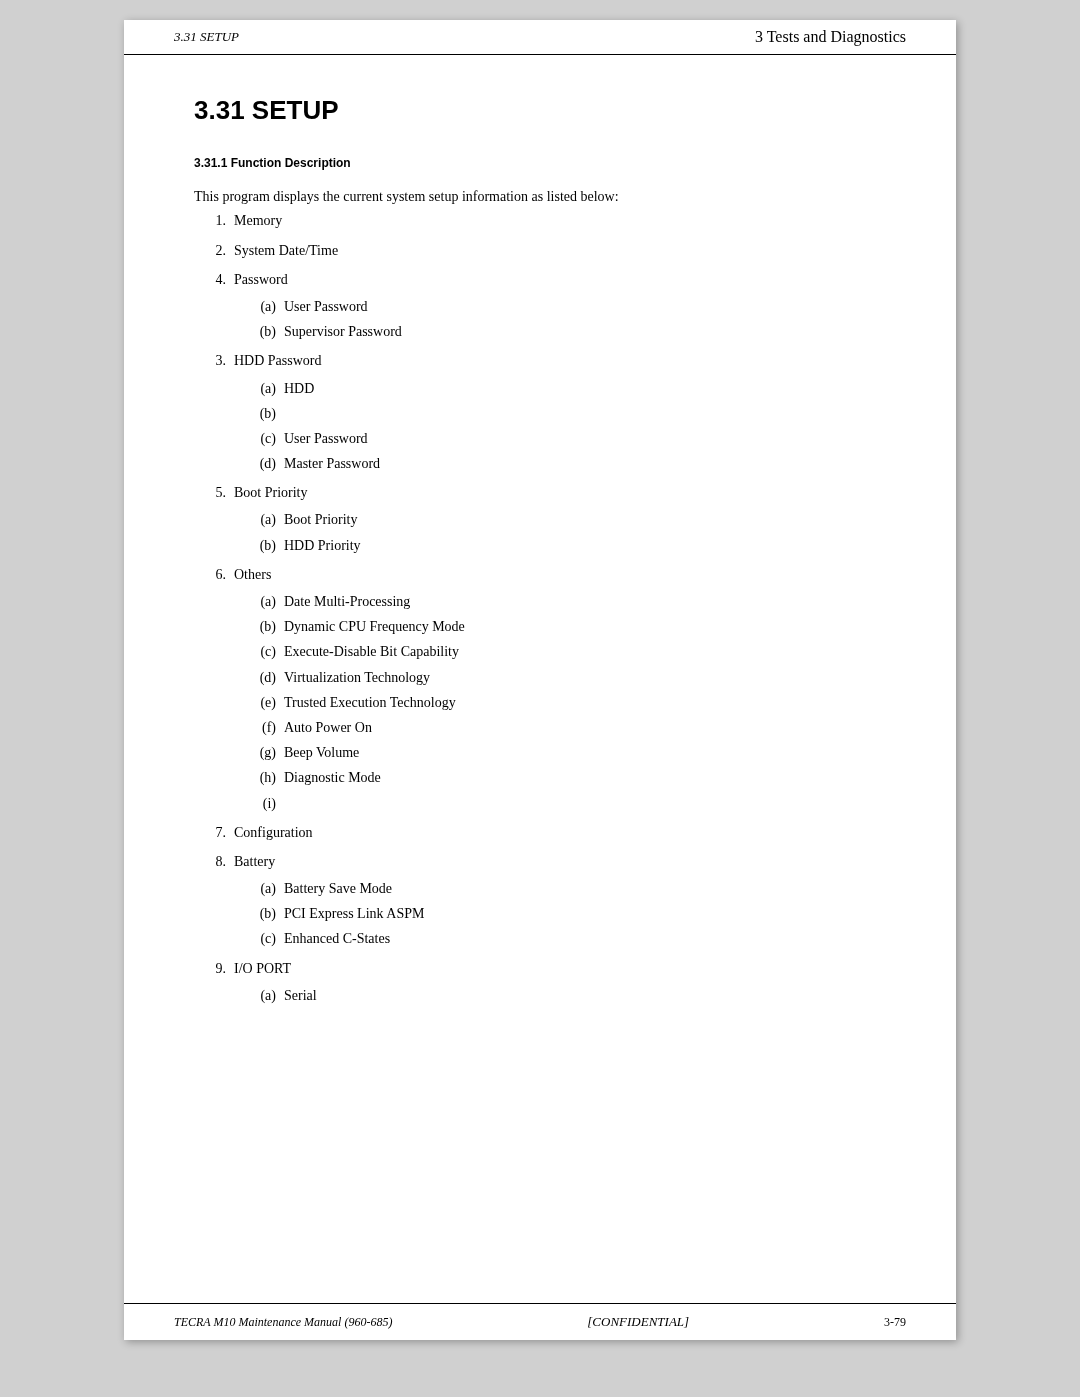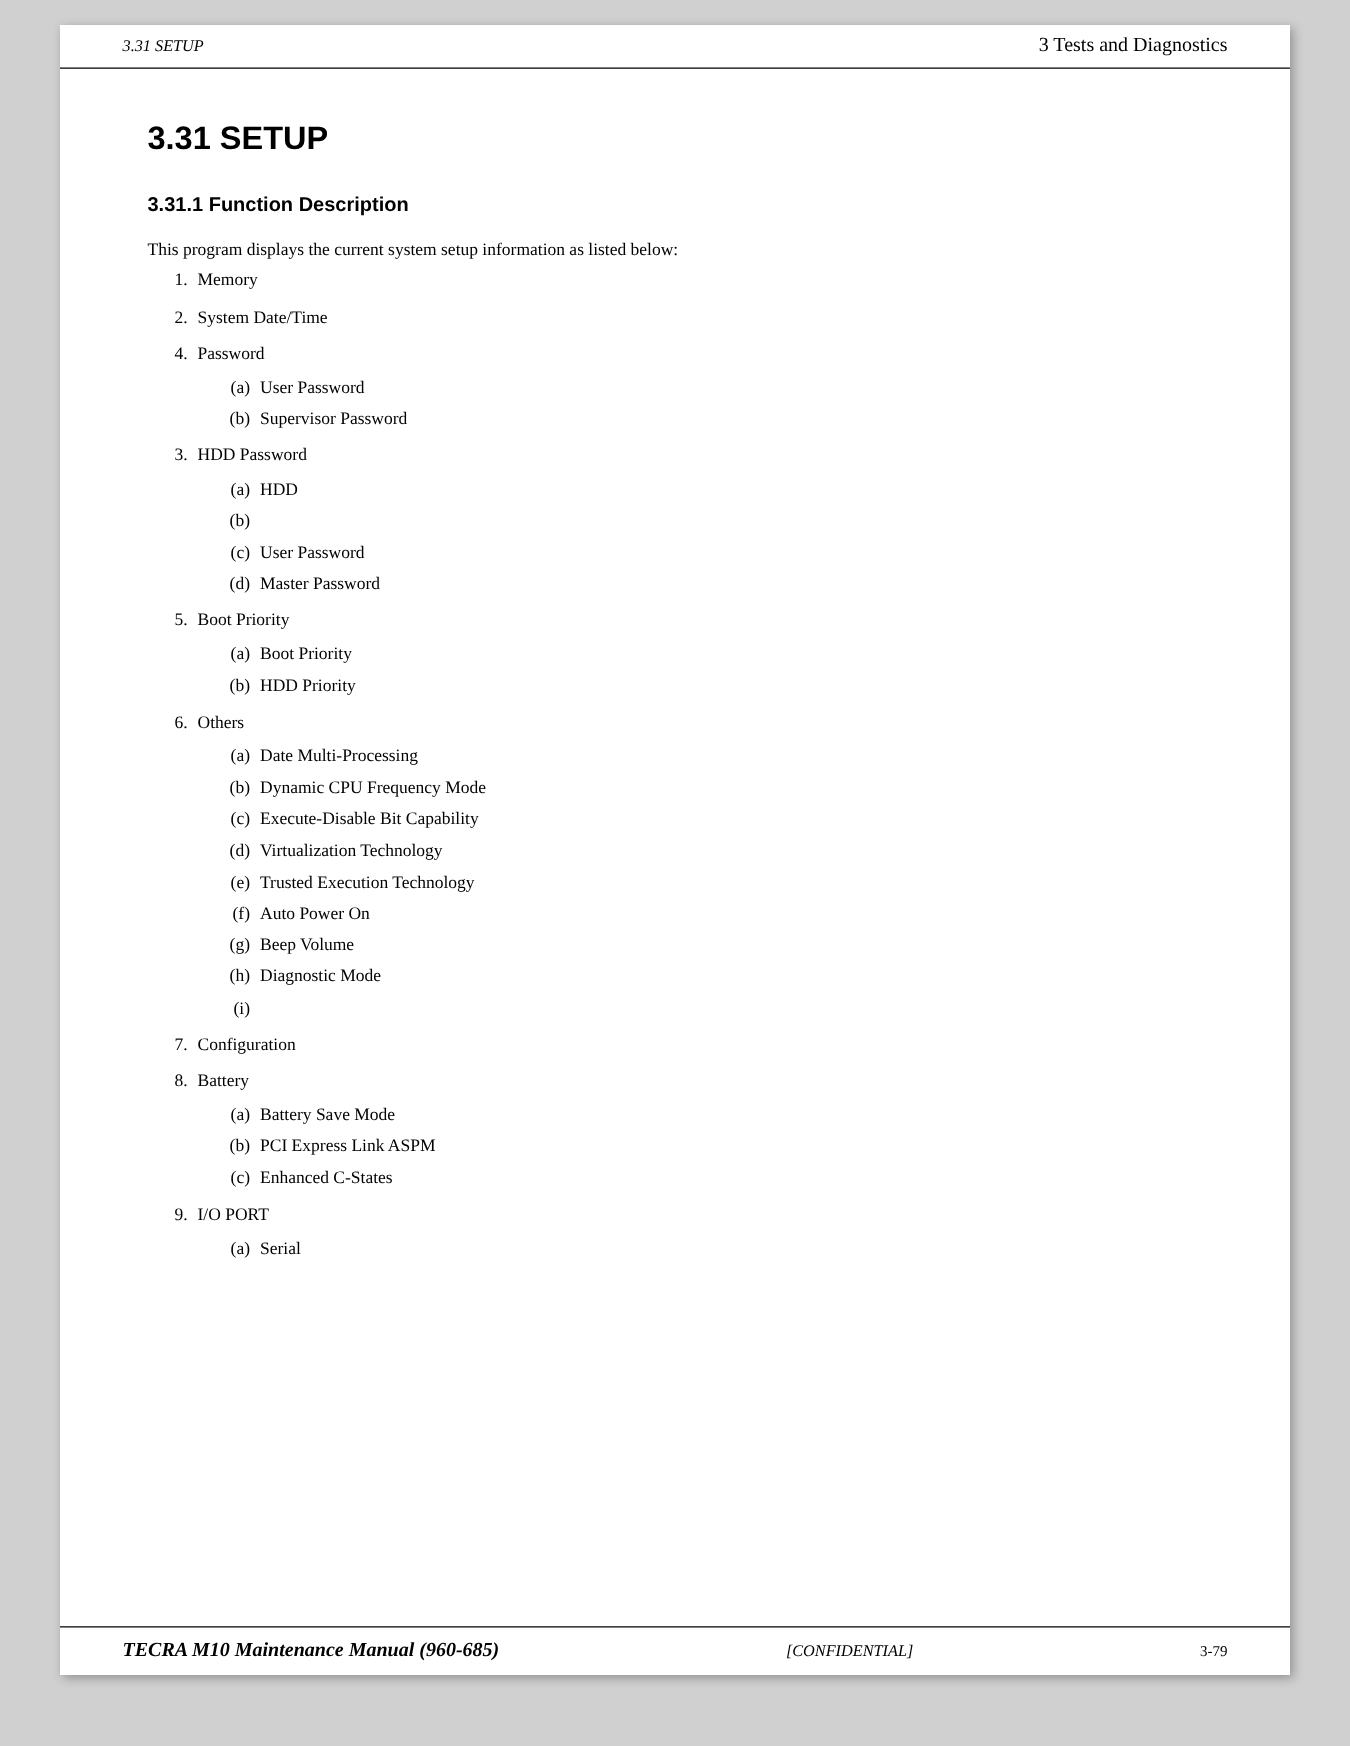--- a/index.html
+++ b/index.html
@@ -12,21 +12,21 @@
       background: #d0d0d0;
       display: flex;
       justify-content: center;
       align-items: flex-start;
       min-height: 100vh;
       padding: 20px;
       font-family: 'Times New Roman', Times, serif;
     }
 
     .page {
-      width: 984px;
+      width: 832px;
       min-height: 1320px;
       background: #ffffff;
       padding: 0;
       position: relative;
       box-shadow: 2px 2px 8px rgba(0,0,0,0.3);
     }
 
     .header-bar {
       display: flex;
       justify-content: space-between;
@@ -50,21 +50,21 @@
     }
 
     .main-title {
       font-size: 26px;
       font-weight: bold;
       margin-bottom: 30px;
       font-family: Arial, sans-serif;
     }
 
     .section-title {
-      font-size: 16px;
+      font-size: 12px;
       font-weight: bold;
       margin-bottom: 16px;
       font-family: Arial, sans-serif;
     }
 
     .intro-text {
       font-size: 14px;
       line-height: 1.6;
     }
 
@@ -127,23 +127,22 @@
       left: 0;
       right: 0;
       display: flex;
       justify-content: space-between;
       align-items: center;
       padding: 10px 50px;
       border-top: 1.5px solid #000;
     }
 
     .footer-left {
-      font-size: 16px;
+      font-size: 12px;
       font-style: italic;
-      font-weight: bold;
     }
 
     .footer-center {
       font-size: 13px;
       font-style: italic;
     }
 
     .footer-right {
       font-size: 12px;
     }

